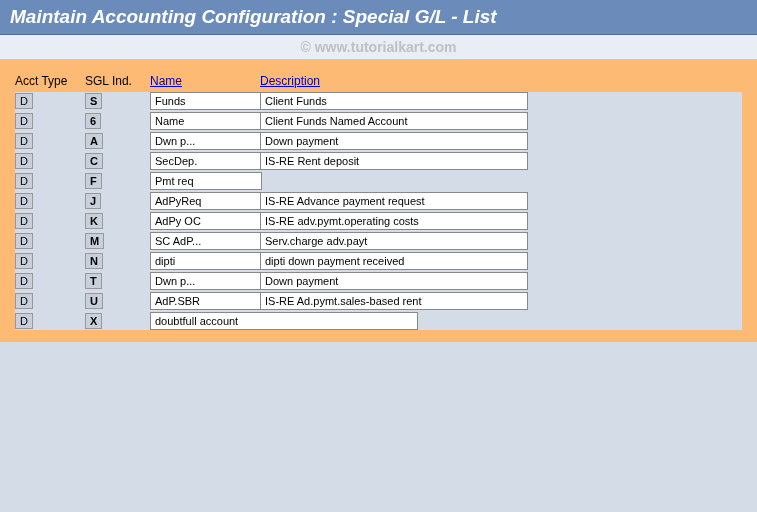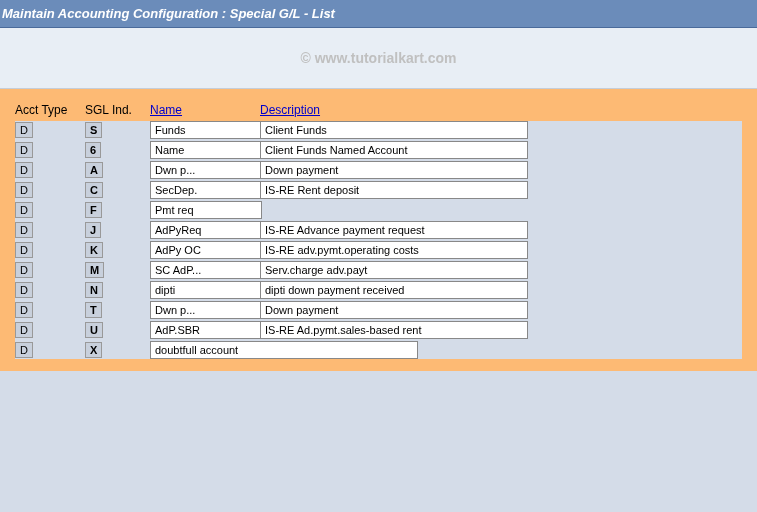--- a/index.html
+++ b/index.html
@@ -9,28 +9,28 @@
       background-color: #d4dce8;
       width: 757px;
       height: 512px;
       overflow: hidden;
     }
     .title-bar {
       background-color: #6b8cba;
       color: white;
       font-weight: bold;
       font-style: italic;
-      font-size: 13px;
-      padding: 6px 2px;
+      font-size: 19px;
+      padding: 6px 10px;
       border-bottom: 1px solid #4a6a9a;
     }
     .watermark-bar {
       background-color: #e8eef5;
       text-align: center;
-      padding: 22px;
+      padding: 4px;
       color: #c0c0c0;
       font-size: 14px;
       font-weight: bold;
       border-bottom: 1px solid #c5cdd8;
     }
     .content-area {
       background-color: #fdba74;
       padding: 10px 15px;
     }
     .table-container {

